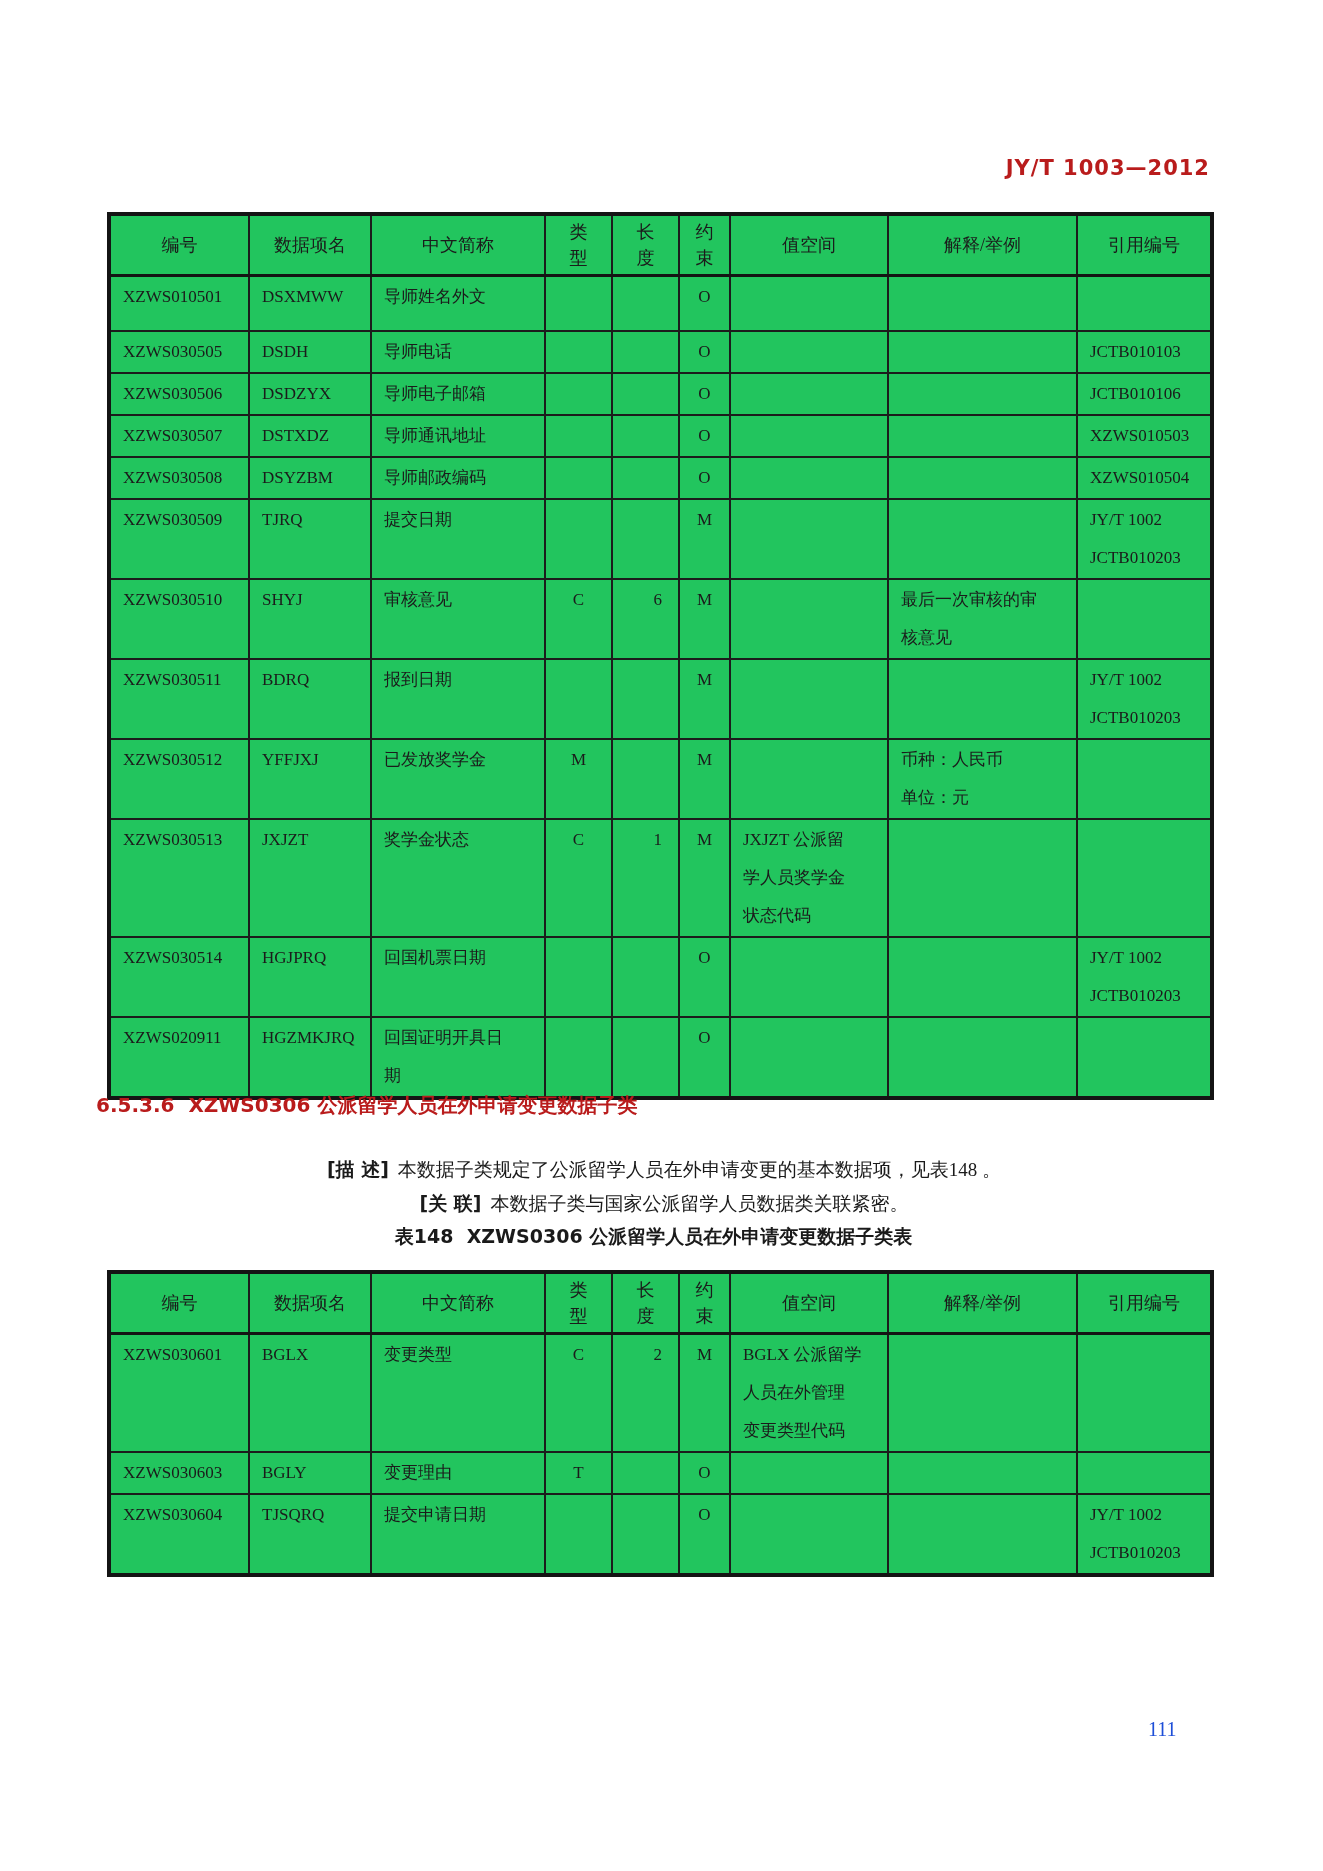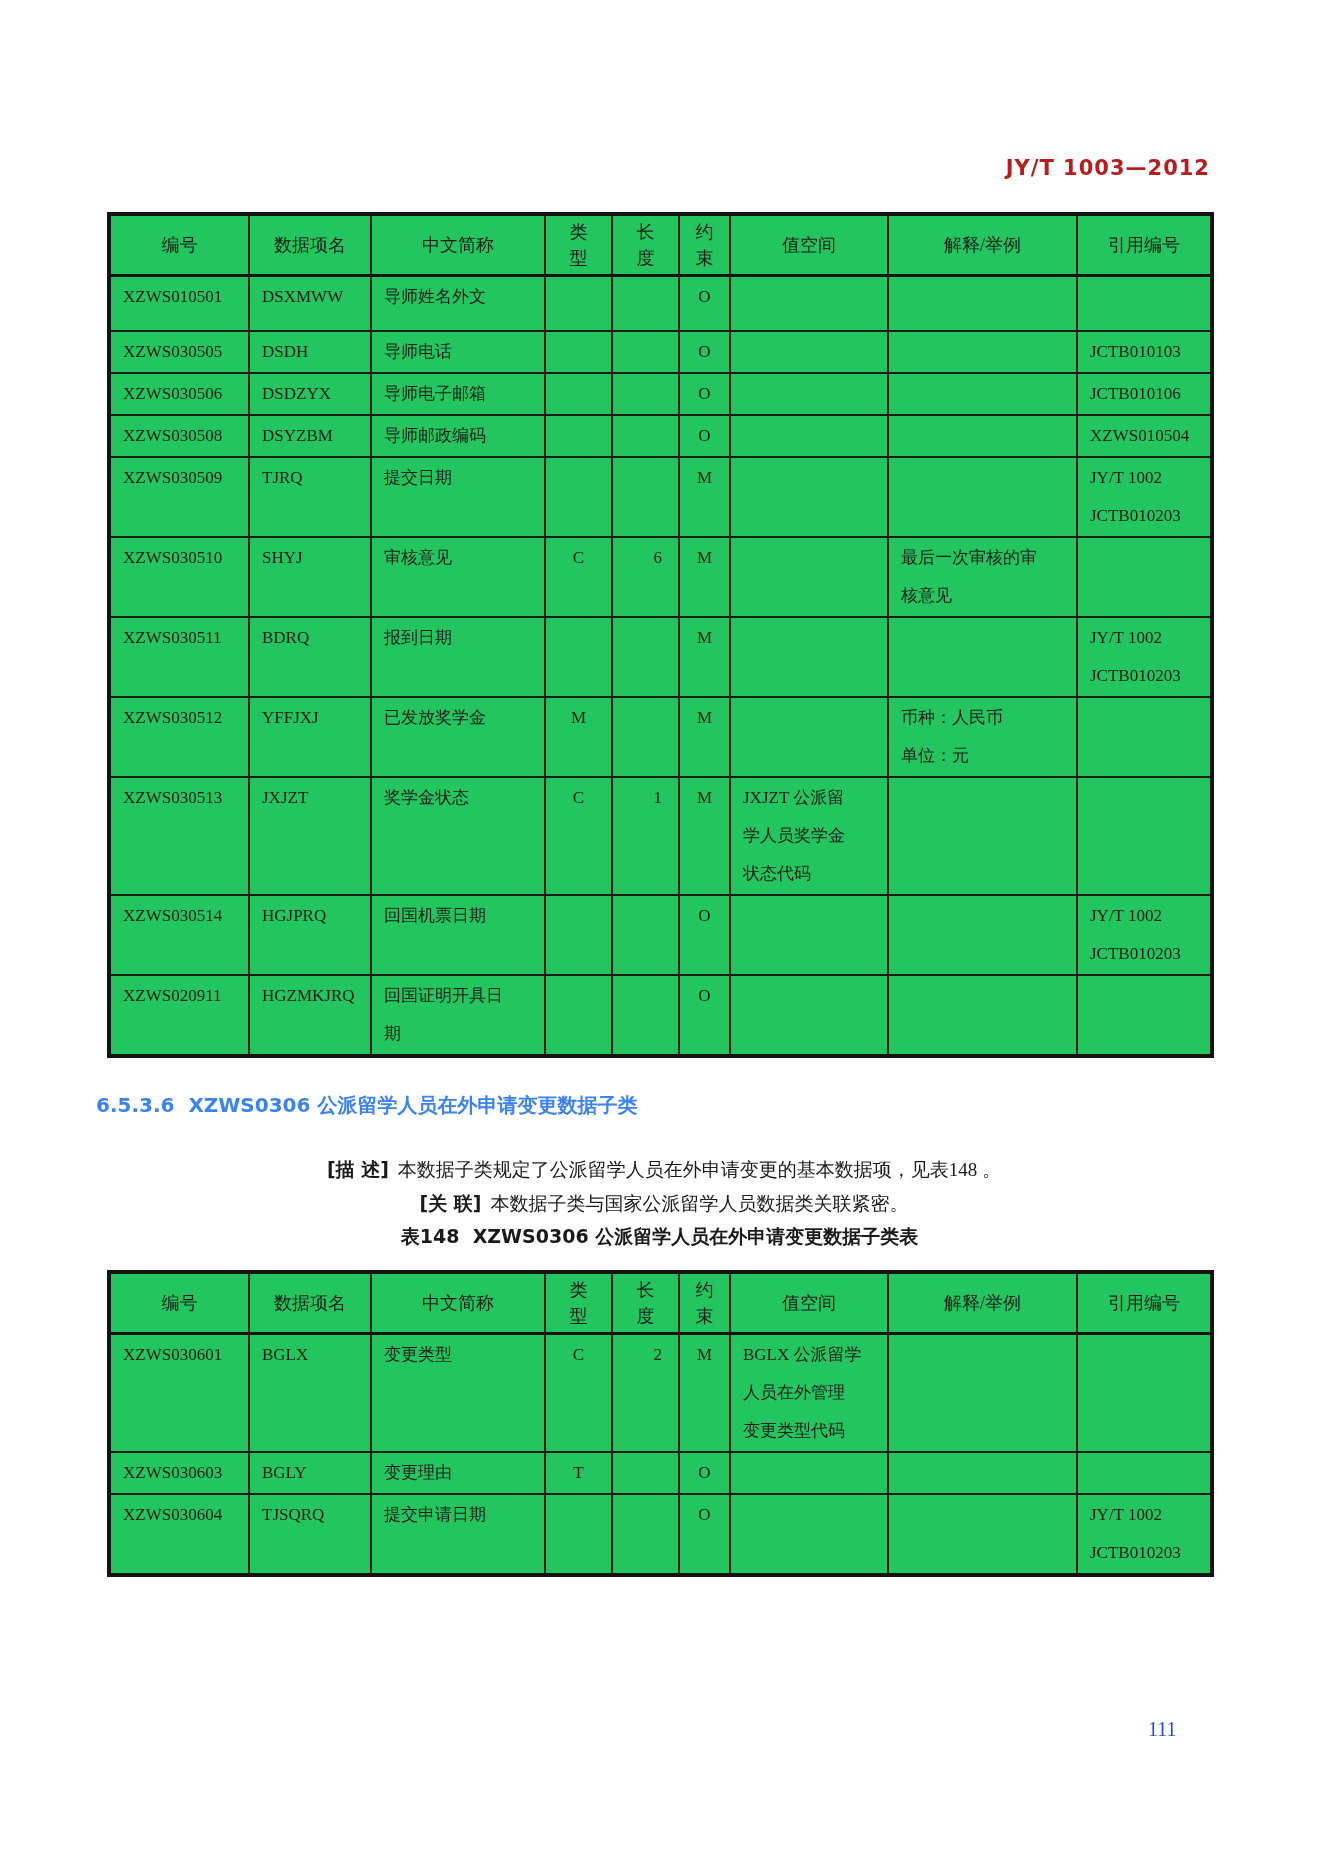--- a/index.html
+++ b/index.html
@@ -48,37 +48,37 @@
   }
   .data-table td.c3, .data-table td.c5 { text-align: center; padding: 1px 0; }
   .data-table td.c4 { text-align: right; padding: 1px 16px 1px 0; }
   #table1 tbody tr:first-child { height: 55px; }
   .w0 { width: 140px; } .w1 { width: 122px; } .w2 { width: 174px; }
   .w3 { width: 67px; }  .w4 { width: 67px; }  .w5 { width: 51px; }
   .w6 { width: 158px; } .w7 { width: 189px; } .w8 { width: 135px; }
   .section-heading {
     position: absolute; top: 1092px; left: 96px;
     font-family: "DejaVu Sans", "Liberation Sans", sans-serif;
-    font-weight: bold; font-size: 20px; color: #3b82f6;
+    font-weight: bold; font-size: 20px; color: #b91c1c;
     white-space: pre-wrap;
   }
   .para {
     position: absolute; left: 114px; width: 1100px;
     font-size: 19px; color: #1a1a1a;
     white-space: pre-wrap;
     text-align: center;
   }
   .para-desc { top: 1138px; }
   .para-rel  { top: 1172px; }
   .para .lbl {
     font-family: "DejaVu Sans", "Liberation Sans", sans-serif;
     font-weight: bold; margin-right: 9px;
   }
   .table-caption {
-    position: absolute; top: 1224px; left: 108px; width: 1103px;
+    position: absolute; top: 1224px; left: 102px; width: 1103px;
     text-align: center;
     font-family: "DejaVu Sans", "Liberation Sans", sans-serif;
     font-weight: bold; font-size: 19px; color: #1a1a1a;
     white-space: pre-wrap;
   }
   .page-num {
     position: absolute; top: 1718px; left: 1148px;
     font-size: 20px; color: #1d4ed8;
   }
 </style>
@@ -143,20 +143,31 @@
         <td class="c1">DSDZYX</td>
         <td class="c2">导师电子邮箱</td>
         <td class="c3"></td>
         <td class="c4"></td>
         <td class="c5">O</td>
         <td class="c6"></td>
         <td class="c7"></td>
         <td class="c8">JCTB010106</td>
       </tr>
       <tr>
+        <td class="c0">XZWS030507</td>
+        <td class="c1">DSTXDZ</td>
+        <td class="c2">导师通讯地址</td>
+        <td class="c3"></td>
+        <td class="c4"></td>
+        <td class="c5">O</td>
+        <td class="c6"></td>
+        <td class="c7"></td>
+        <td class="c8">XZWS010503</td>
+      </tr>
+      <tr>
         <td class="c0">XZWS030508</td>
         <td class="c1">DSYZBM</td>
         <td class="c2">导师邮政编码</td>
         <td class="c3"></td>
         <td class="c4"></td>
         <td class="c5">O</td>
         <td class="c6"></td>
         <td class="c7"></td>
         <td class="c8">XZWS010504</td>
       </tr>

